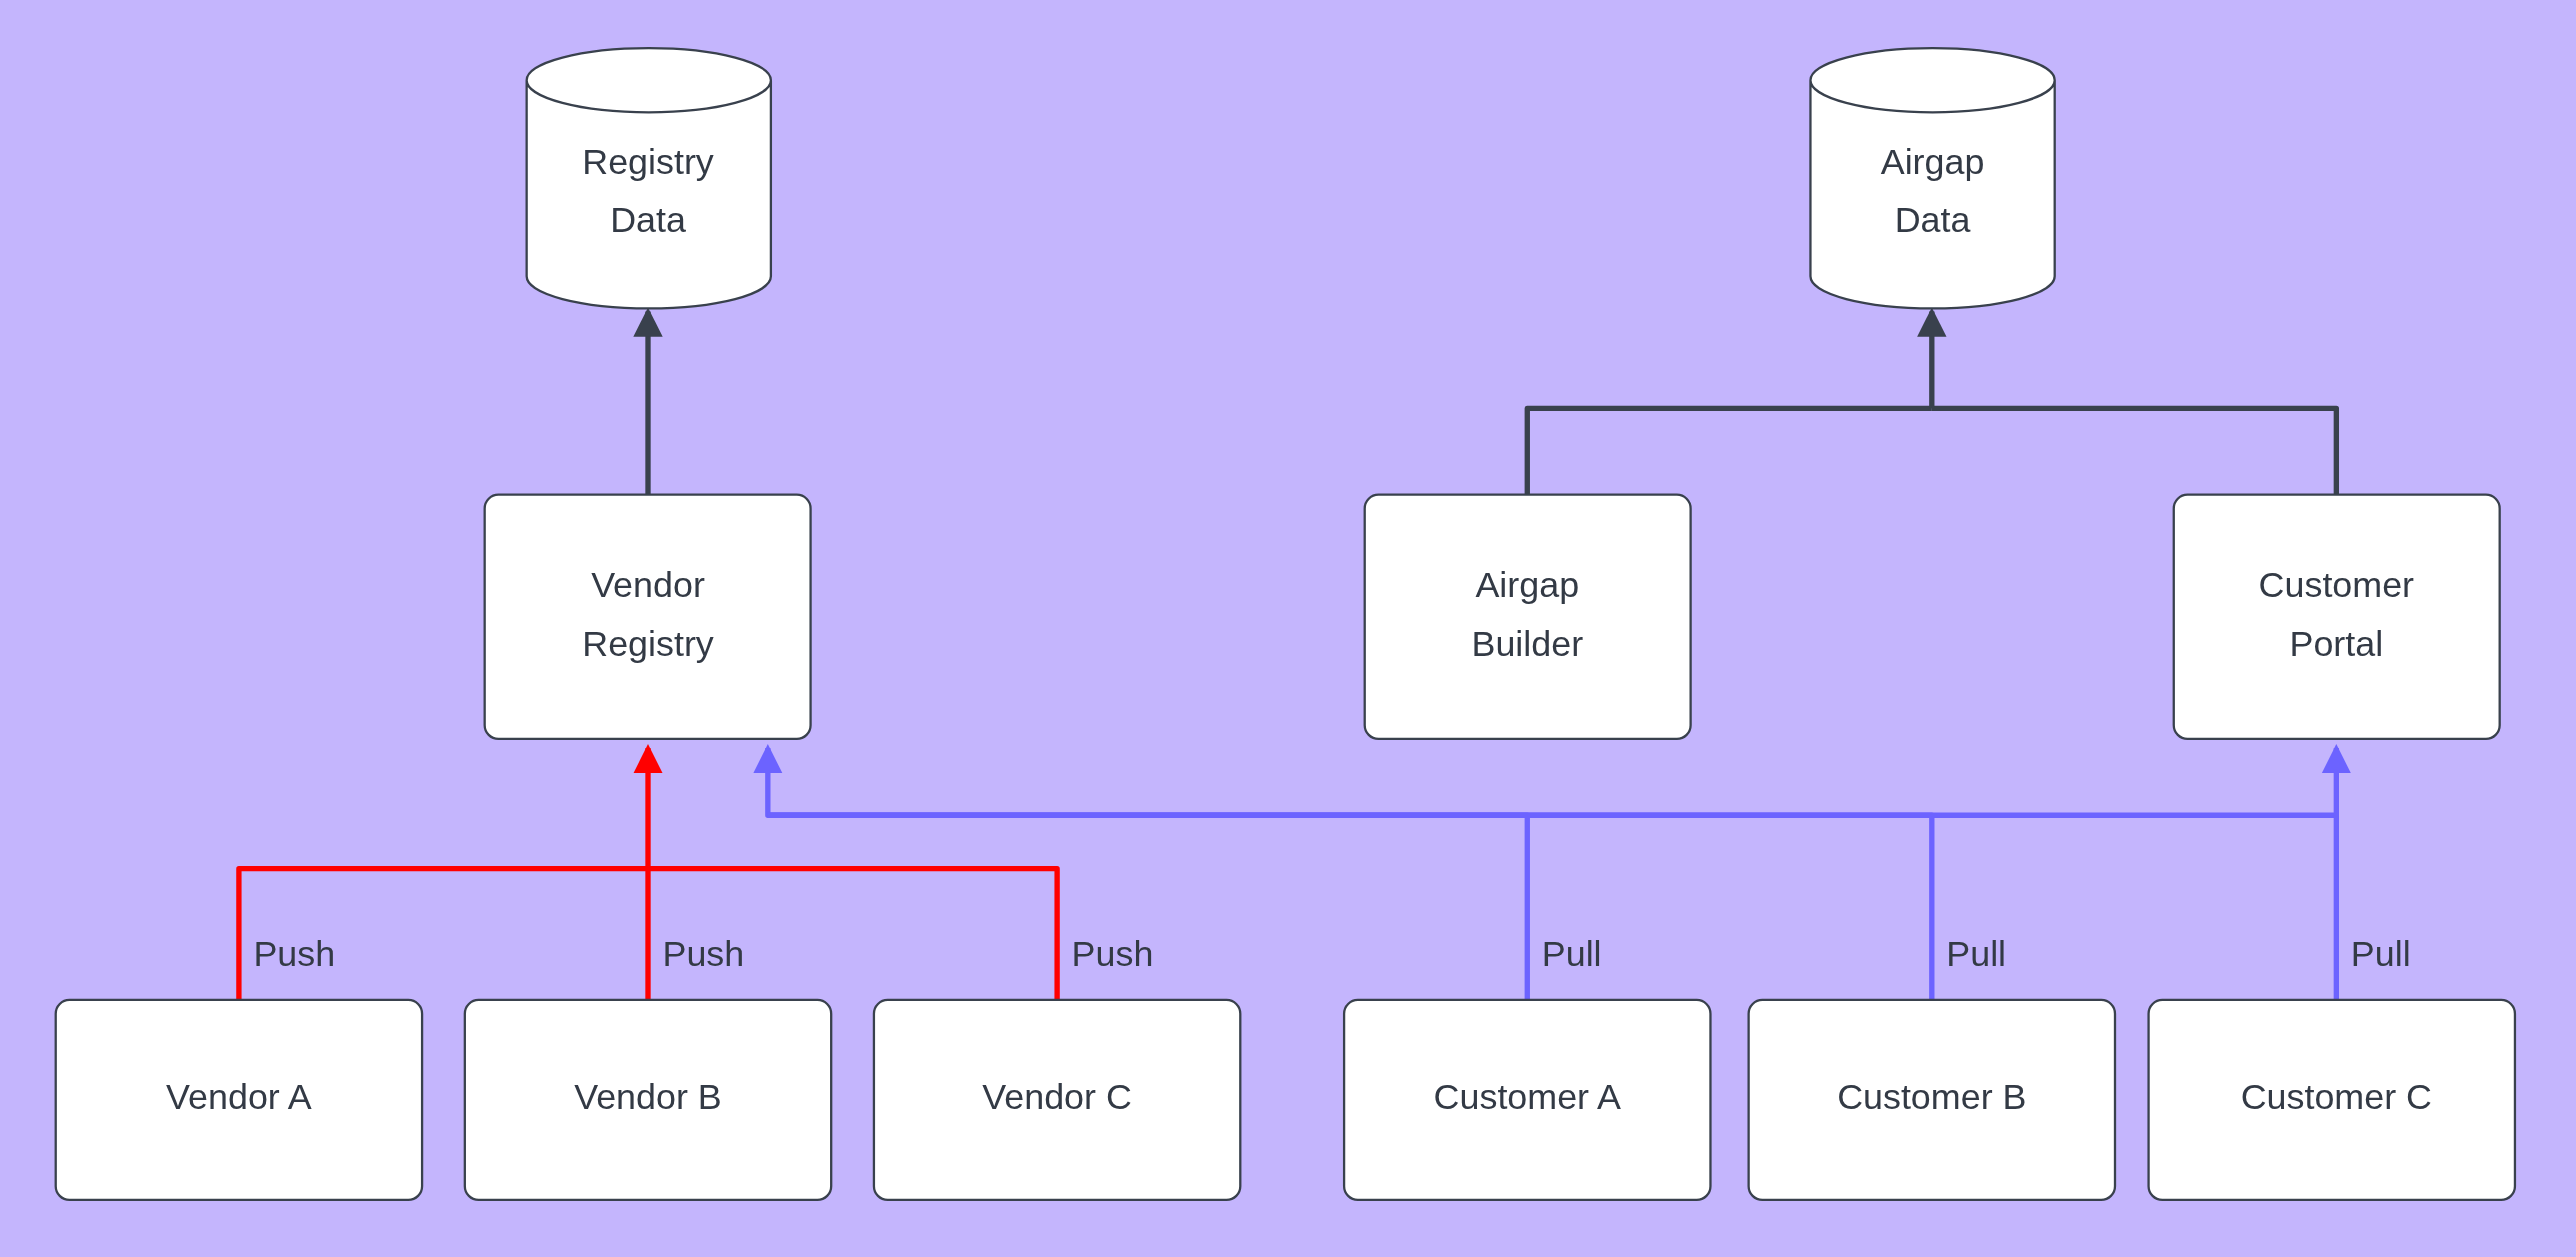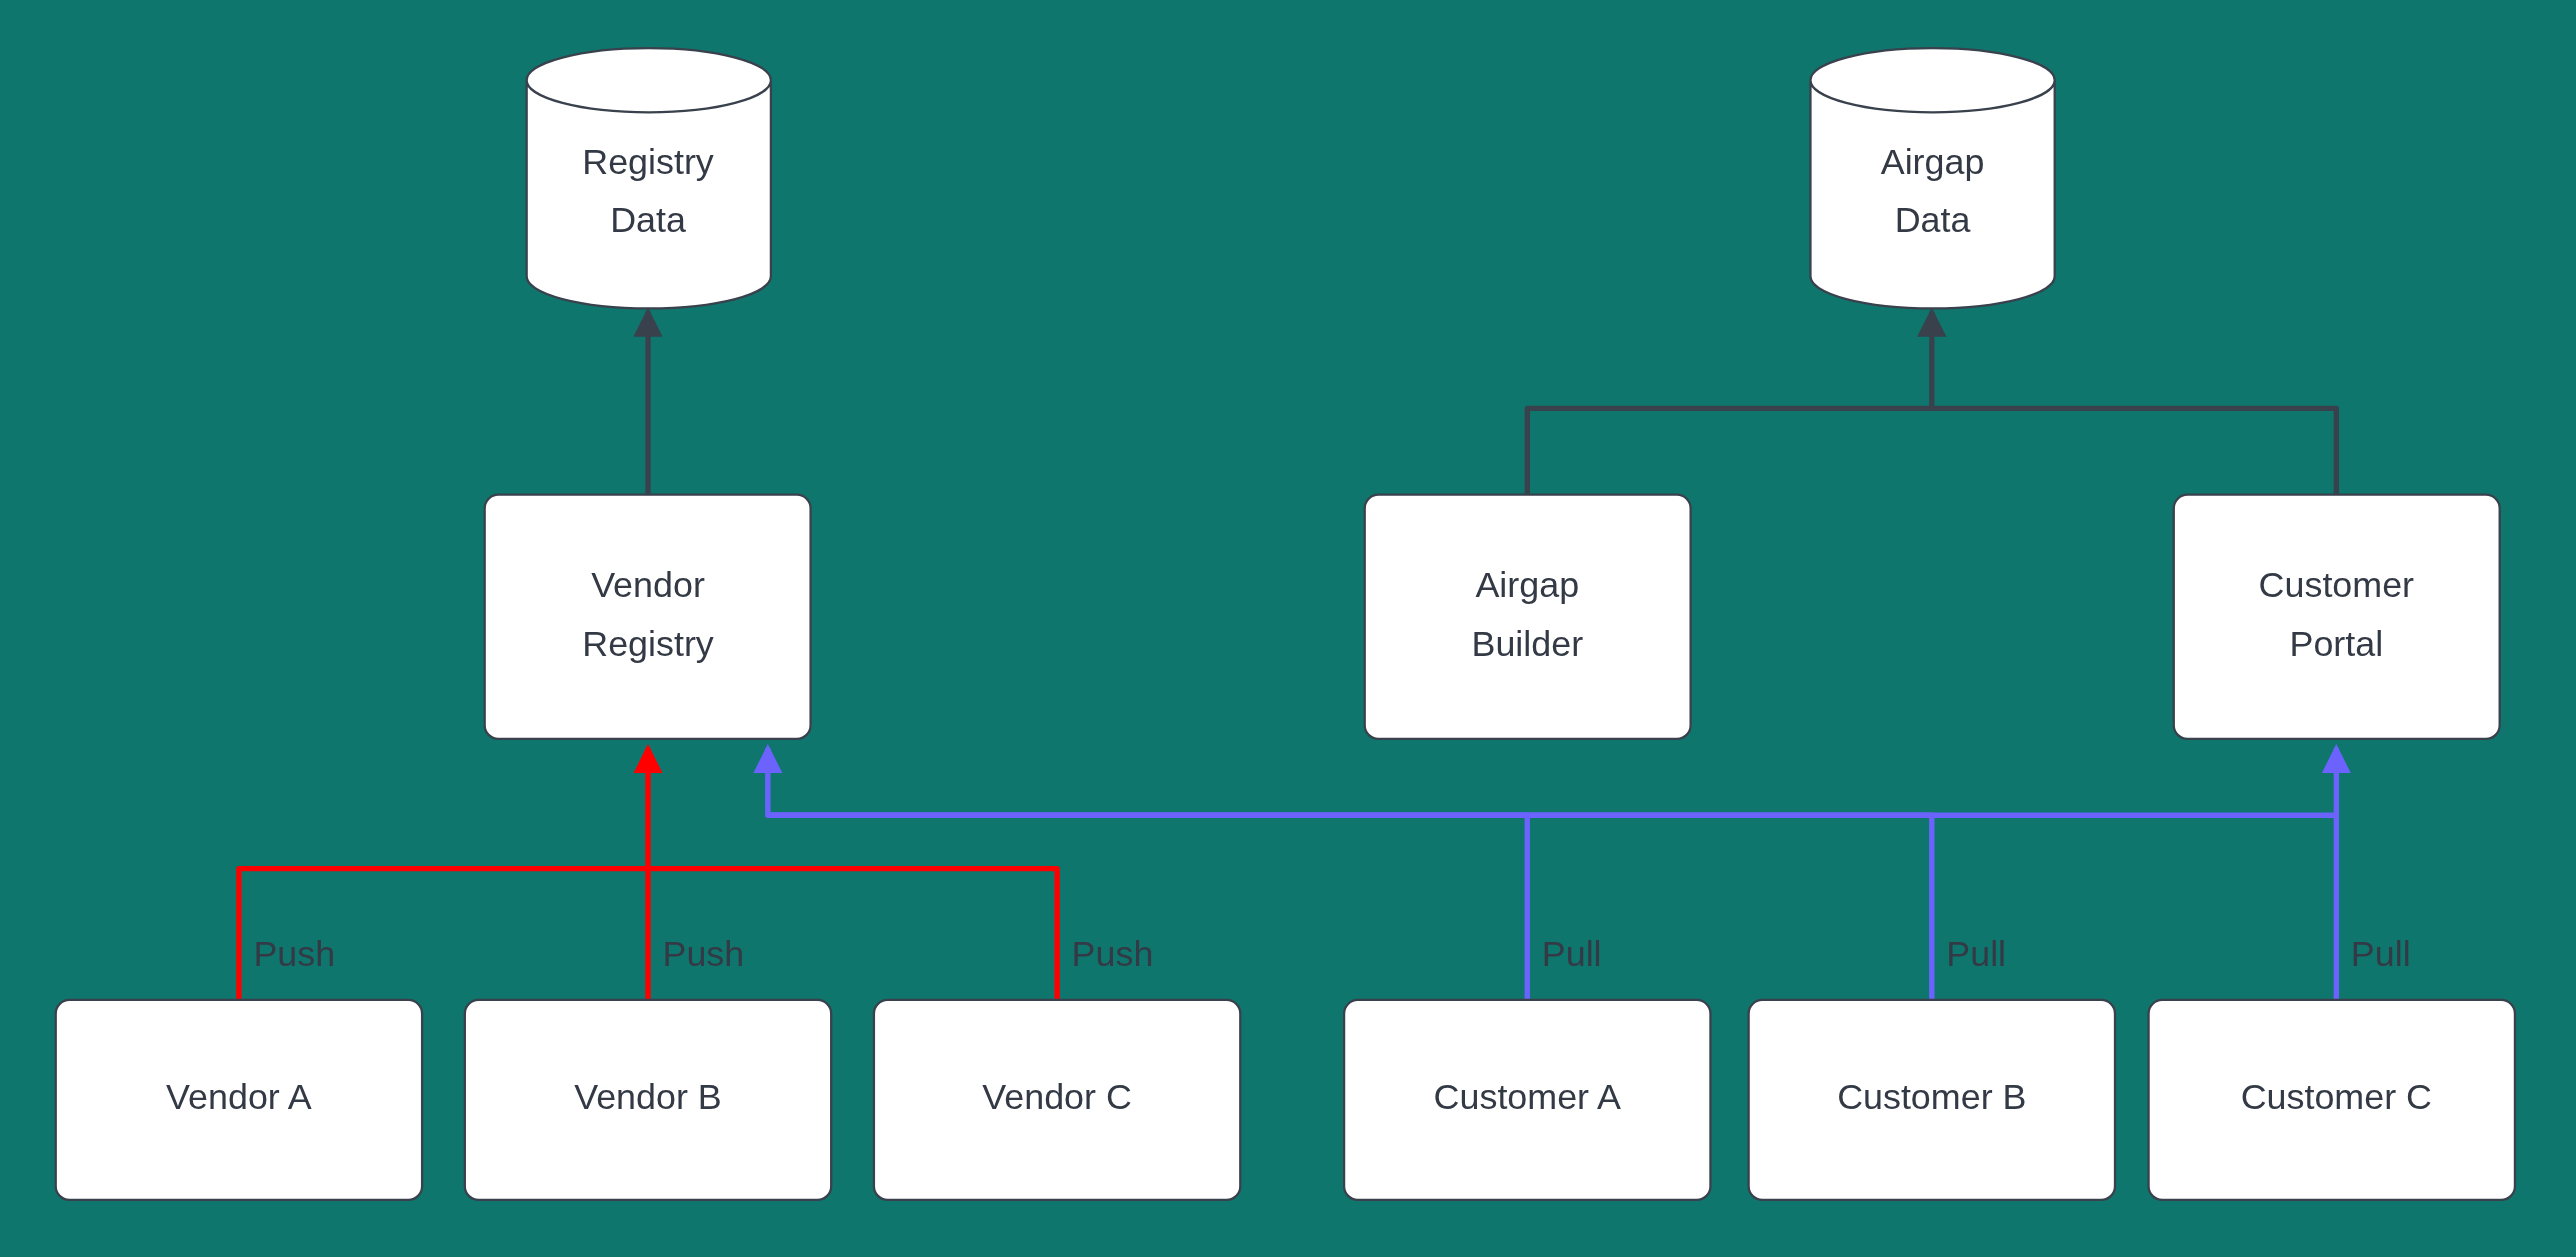--- a/index.html
+++ b/index.html
@@ -10,21 +10,21 @@
   body {
     width: 2576px;
     height: 1258px;
     font-family: "Liberation Sans", sans-serif;
     overflow: hidden;
   }
   #diagram-root {
     position: relative;
     width: 2576px;
     height: 1258px;
-    background: #0f766e;
+    background: #c4b5fd;
     text-align: right;
   }
   svg.diagram-canvas {
     display: block;
     width: 2576px;
     height: 1258px;
   }
   .node-shape {
     fill: #ffffff;
     stroke: #39414d;

